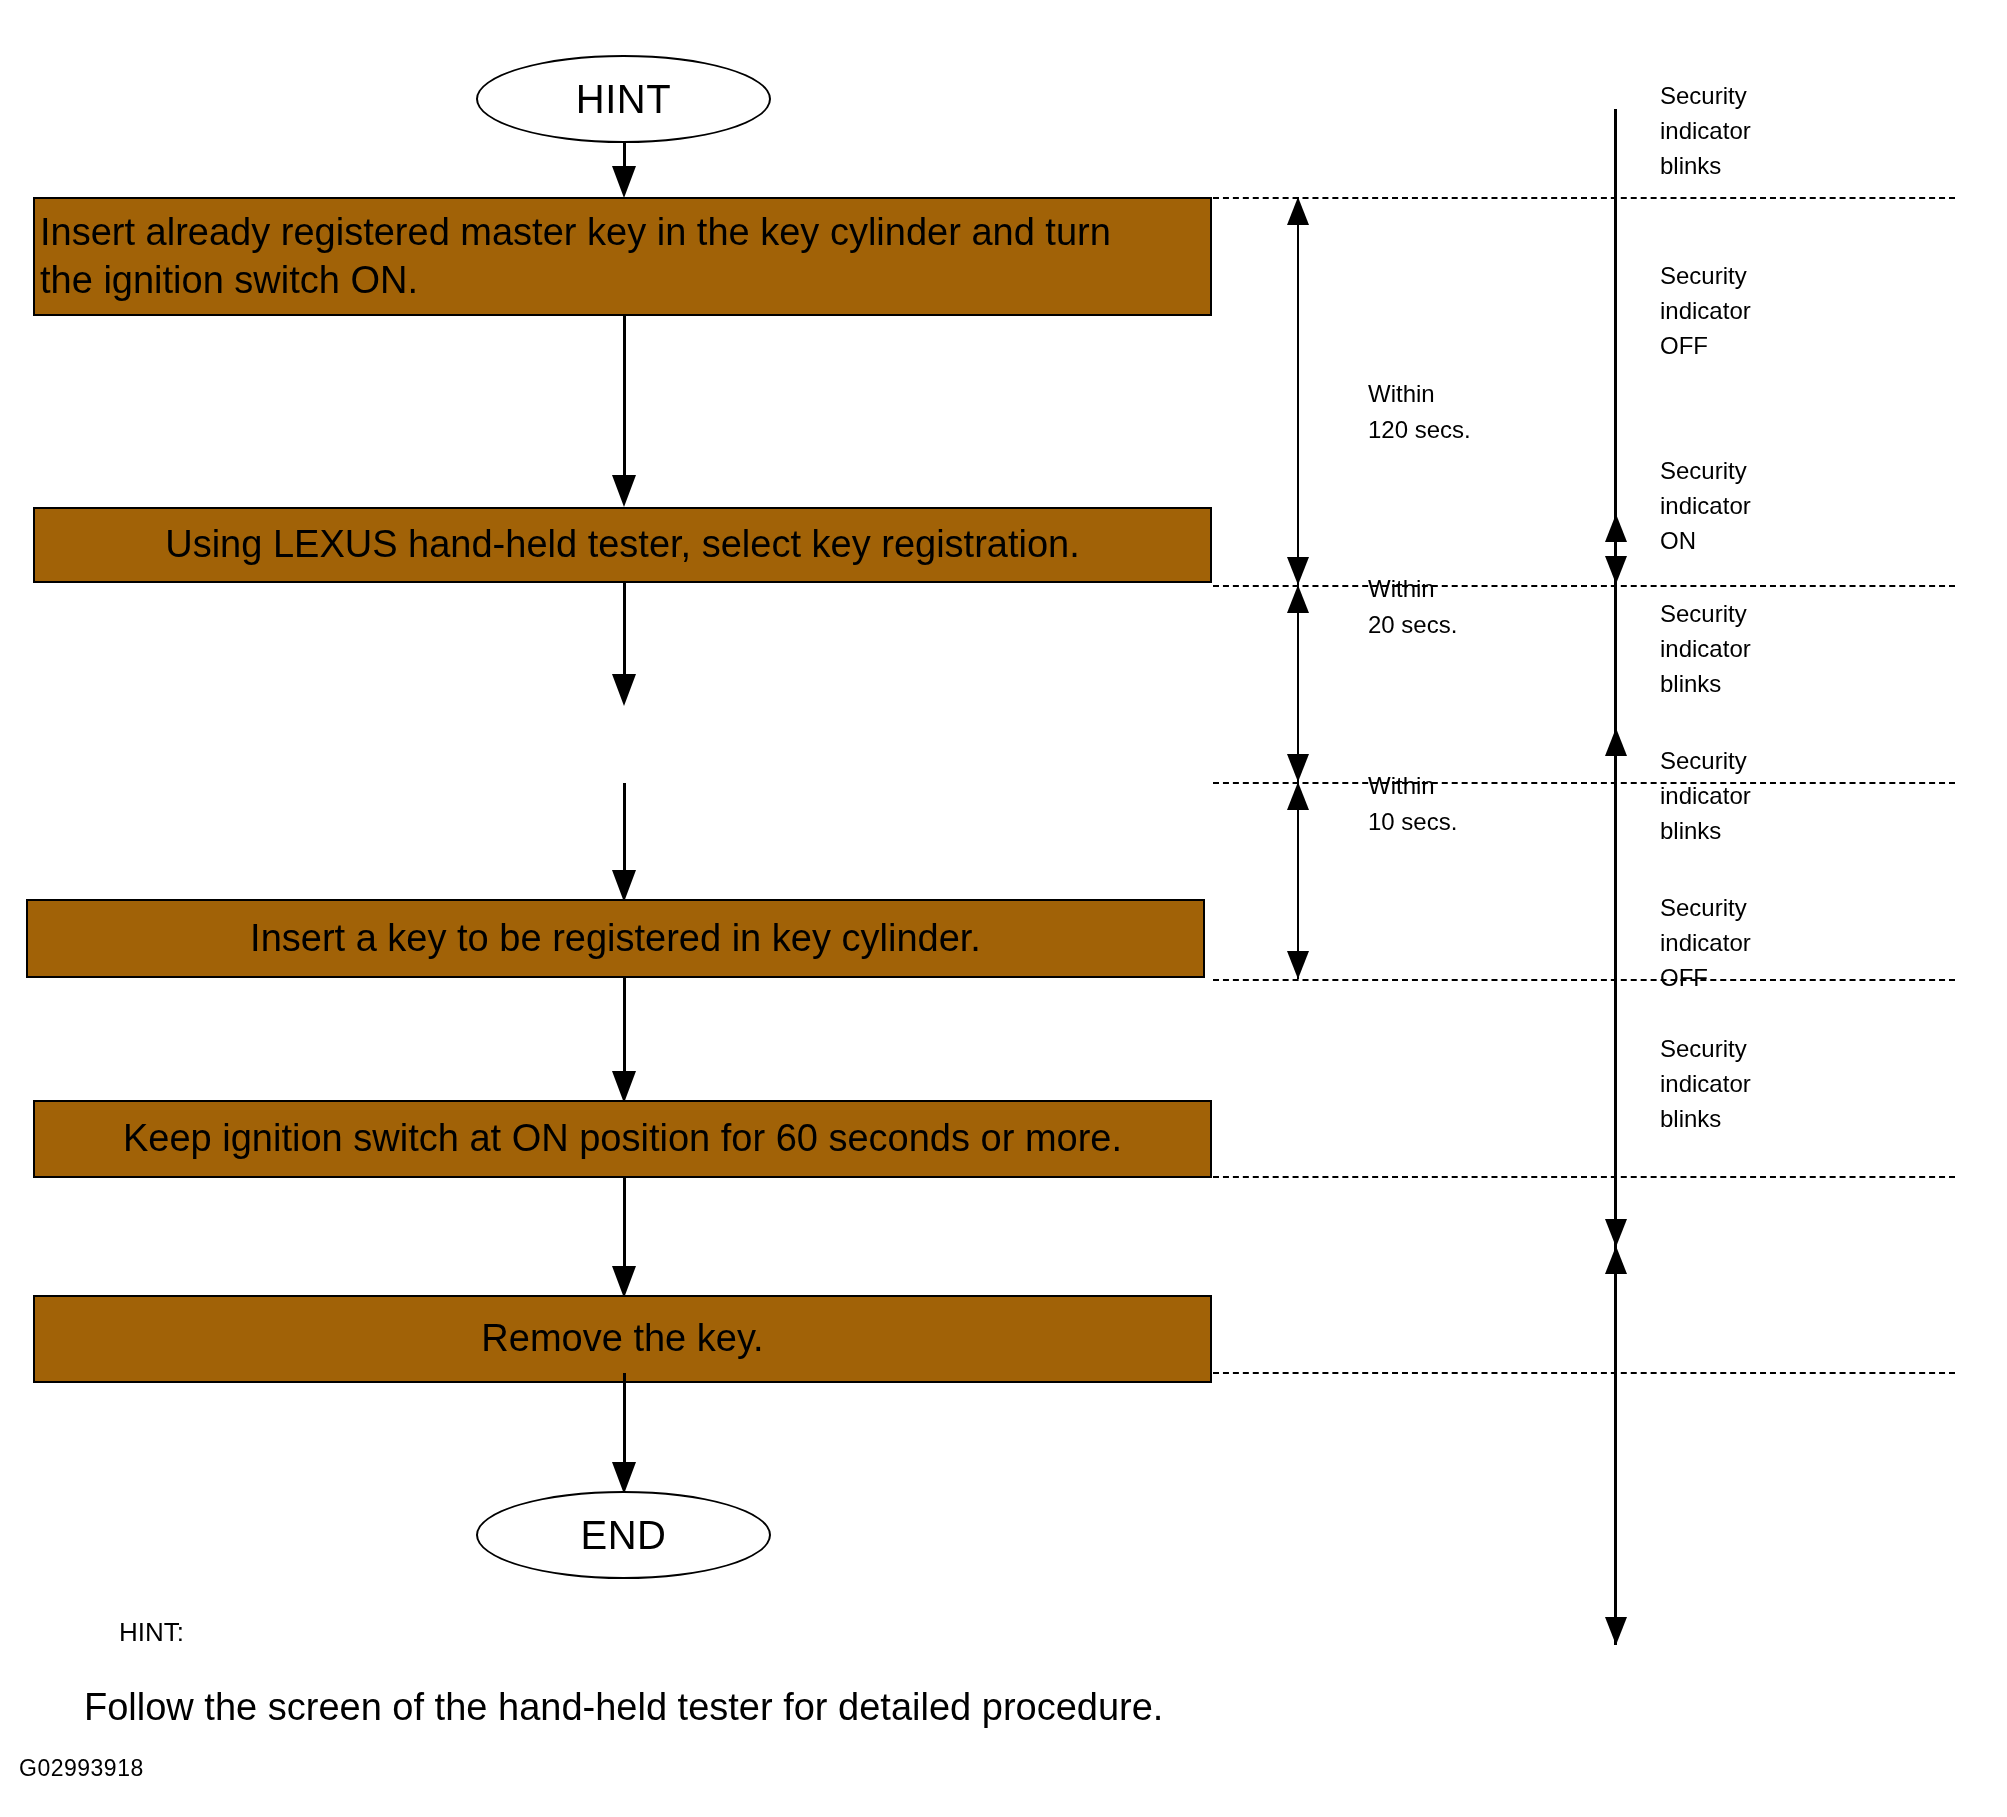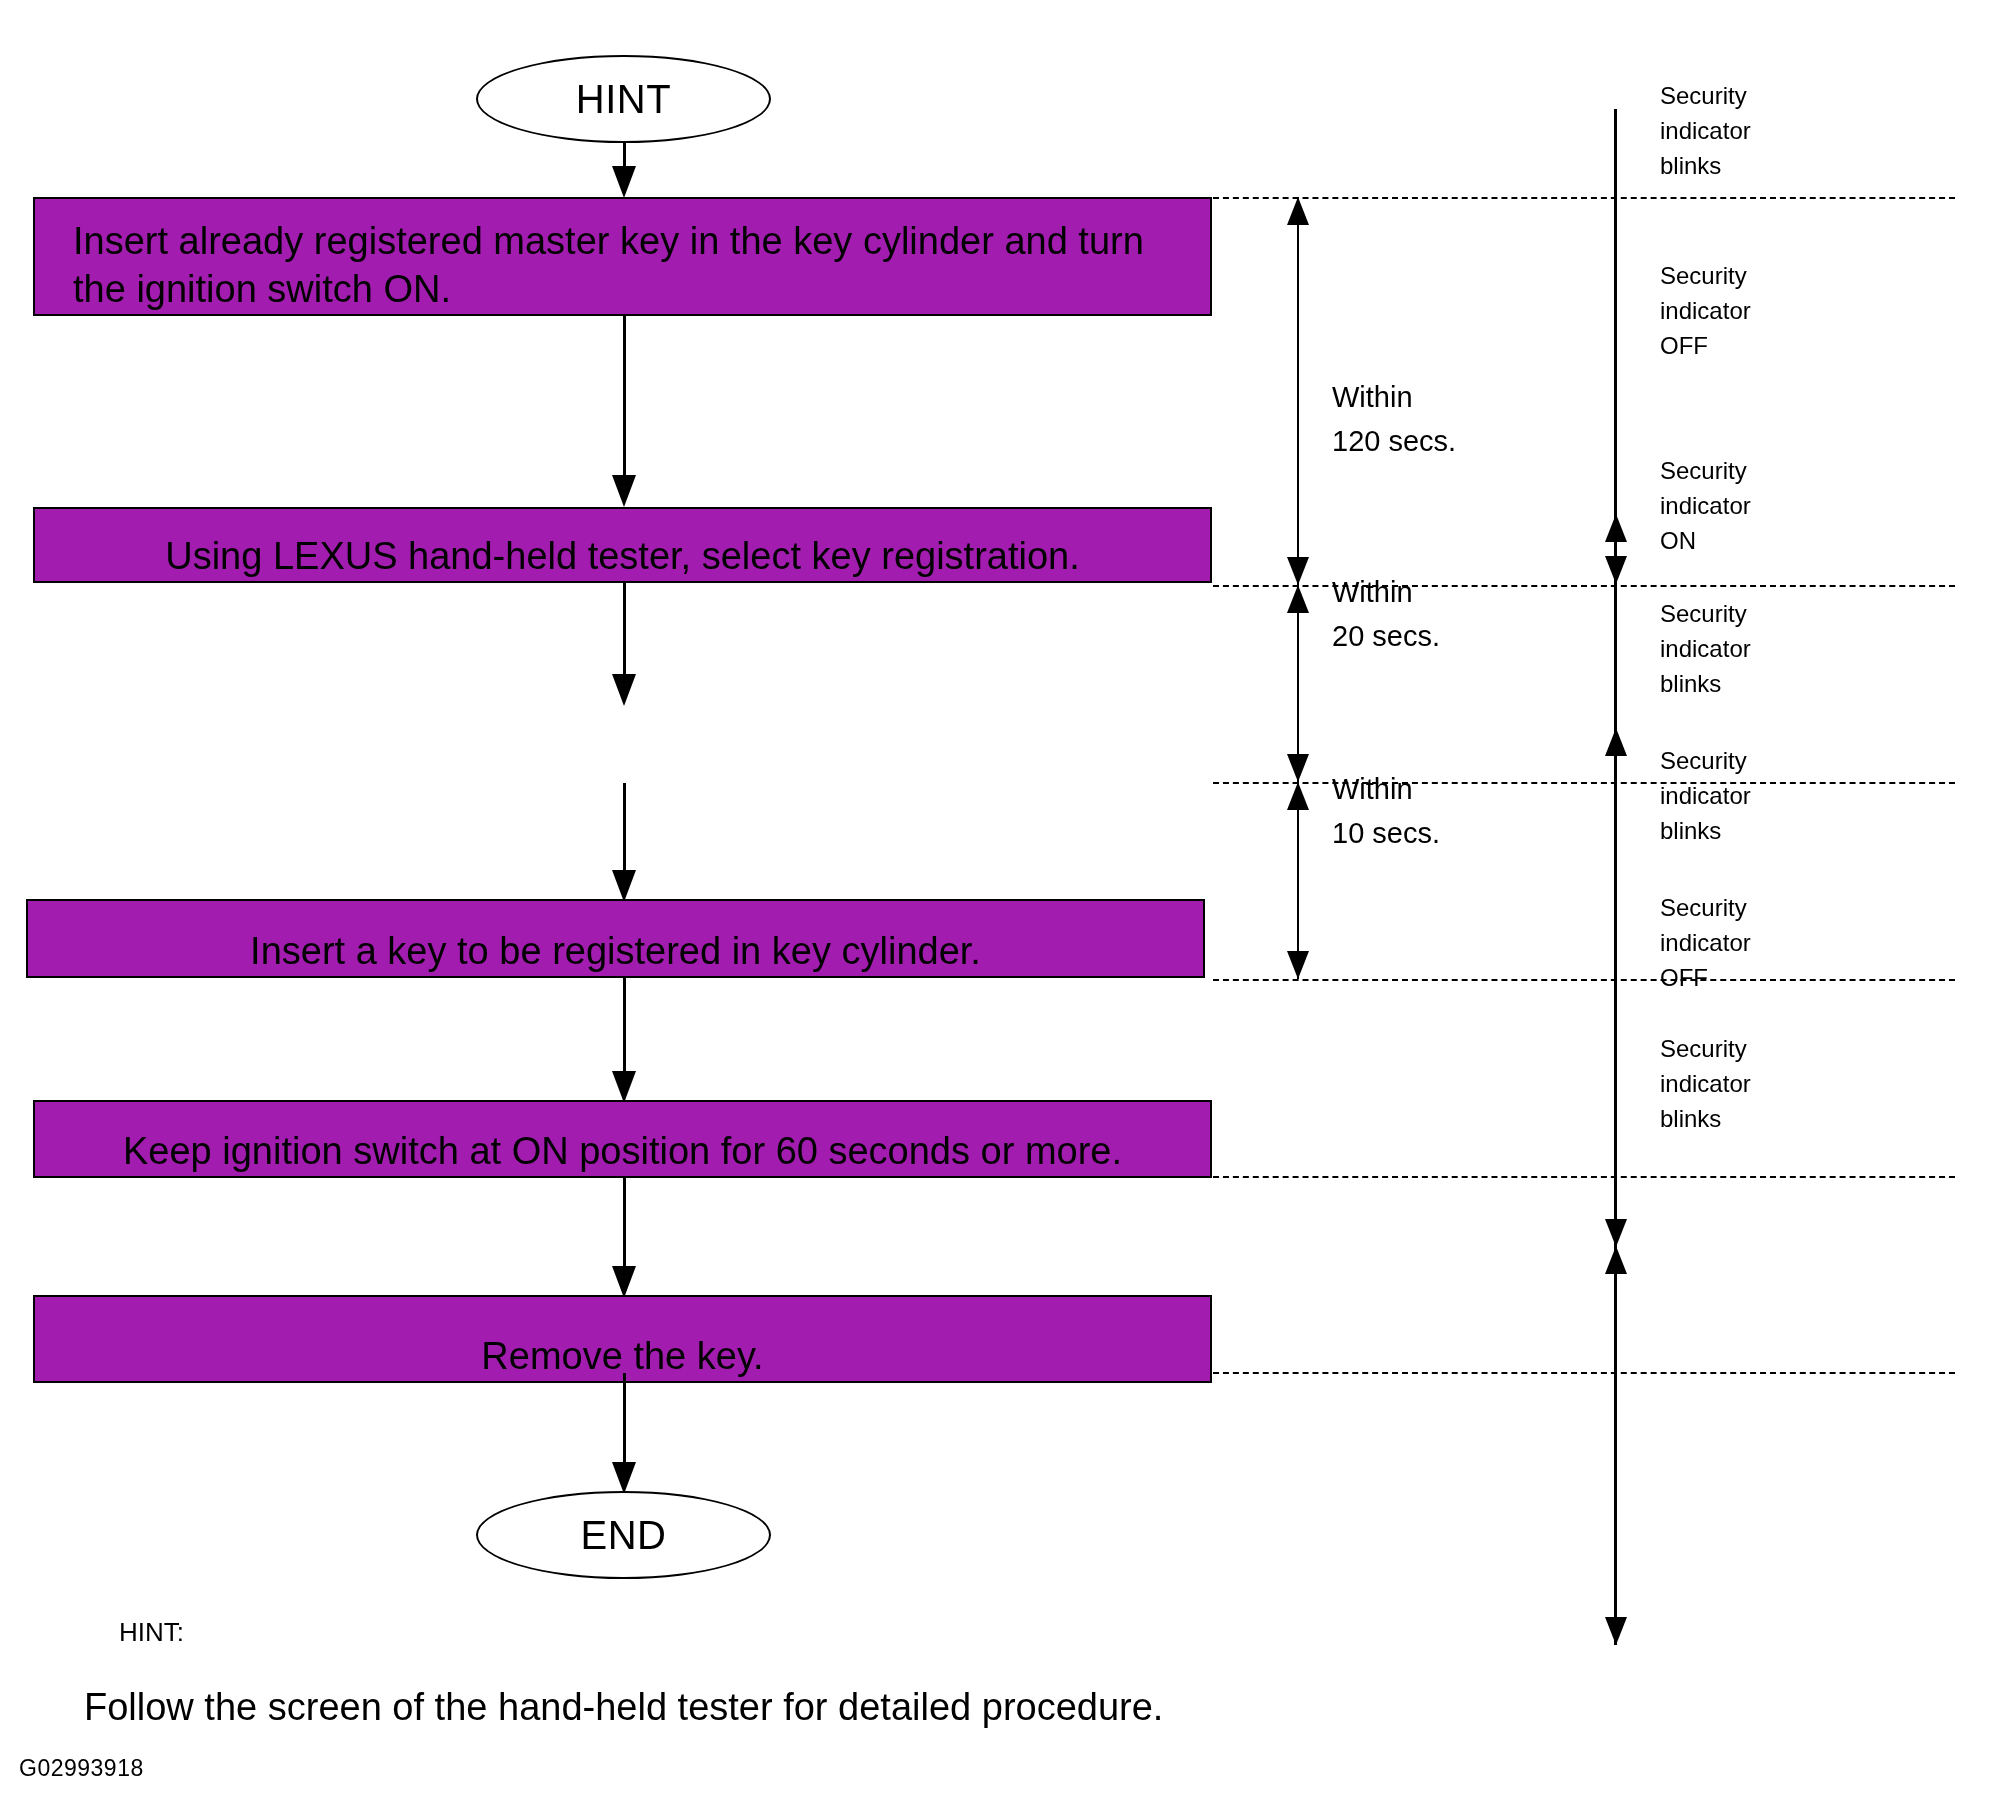--- a/index.html
+++ b/index.html
@@ -31,27 +31,27 @@
     justify-content: center;
     font-size: 40px;
     letter-spacing: 0.5px;
     box-sizing: border-box;
   }
 
   
   .process-box {
     position: absolute;
     border: 2.9px solid #000;
-    background: #a21caf;
+    background: #a16207;
     box-sizing: border-box;
     display: flex;
-    align-items: flex-end;
+    align-items: center;
     font-size: 38px;
     line-height: 1.26;
-    padding: 0 38px;
+    padding: 0 5px;
   }
   .process-box.center { justify-content: center; text-align: center; }
   .process-box.left   { justify-content: flex-start; text-align: left; }
   .process-box .txt { display: block; white-space: pre-line; }
 
   
   .flow-arrow { position: absolute; width: 38px; }
   .flow-arrow .shaft {
     position: absolute;
     left: 18px;
@@ -102,23 +102,24 @@
     bottom: 0;
     width: 0; height: 0;
     border-left: 11.4px solid transparent;
     border-right: 11.4px solid transparent;
     border-top: 28.5px solid #000;
   }
 
   
   .timing-label {
     position: absolute;
-    font-size: 29px;
+    font-size: 24px;
     line-height: 1.5;
     white-space: pre-line;
+    margin-left: 36px;
   }
 
   
   .status-axis {
     position: absolute;
     width: 2.9px;
     background: #000;
   }
   .status-axis-head {
     position: absolute;

